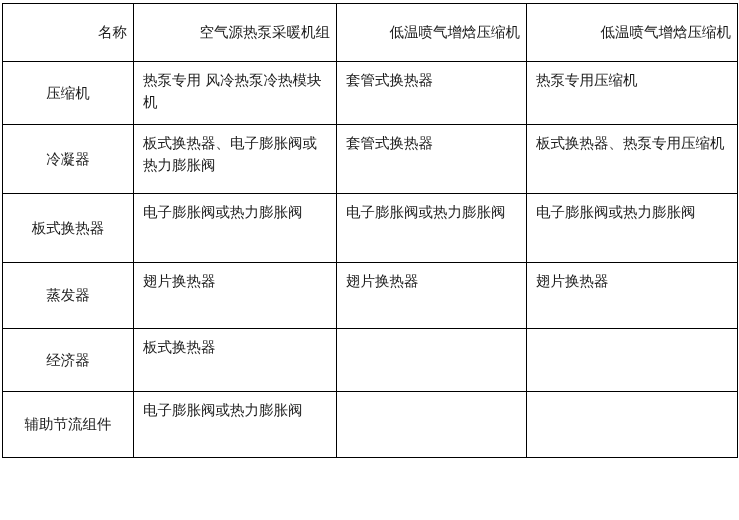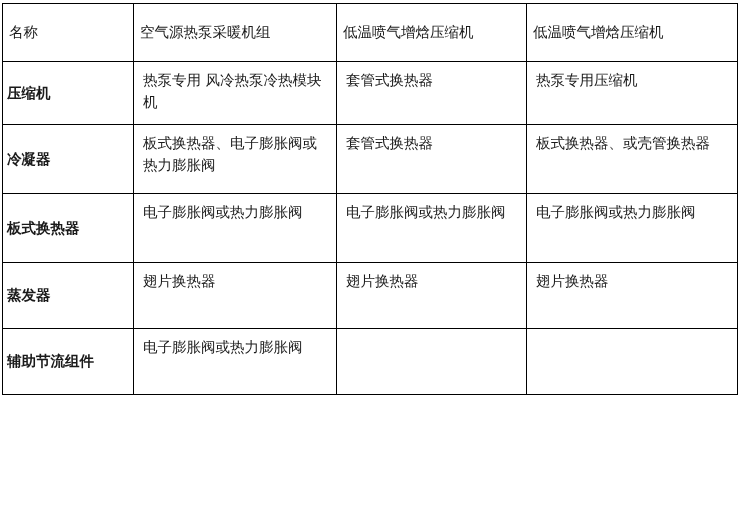--- a/index.html
+++ b/index.html
@@ -26,29 +26,28 @@
   #comparison-table col.c3 { width: 211px; }
 
   #comparison-table td {
     border: 1px solid #000000;
     vertical-align: top;
     font-size: 14.5px;
     line-height: 1.55;
     padding: 7px 8px 7px 9px;
   }
   #comparison-table tr.header-row td {
-    text-align: left;
+    text-align: right;
     vertical-align: middle;
     padding: 8px 6px;
   }
   #comparison-table td.rowlabel {
-    text-align: left;
+    text-align: center;
     vertical-align: middle;
     padding: 7px 4px;
-    font-weight: bold;
   }
   
   tr.header-row { height: 58px; }
   tr.r1 { height: 63px; }
   tr.r2 { height: 69px; }
   tr.r3 { height: 69px; }
   tr.r4 { height: 66px; }
   tr.r5 { height: 63px; }
   tr.r6 { height: 66px; }
 </style>
@@ -74,37 +73,43 @@
       <td class="rowlabel">压缩机</td>
       <td>热泵专用 风冷热泵冷热模块机</td>
       <td>套管式换热器</td>
       <td>热泵专用压缩机</td>
     </tr>
 
     <tr class="r2">
       <td class="rowlabel">冷凝器</td>
       <td>板式换热器、电子膨胀阀或热力膨胀阀</td>
       <td>套管式换热器</td>
-      <td>板式换热器、或壳管换热器</td>
+      <td>板式换热器、热泵专用压缩机</td>
     </tr>
 
     <tr class="r3">
       <td class="rowlabel">板式换热器</td>
       <td>电子膨胀阀或热力膨胀阀</td>
       <td>电子膨胀阀或热力膨胀阀</td>
       <td>电子膨胀阀或热力膨胀阀</td>
     </tr>
 
     <tr class="r4">
       <td class="rowlabel">蒸发器</td>
       <td>翅片换热器</td>
       <td>翅片换热器</td>
       <td>翅片换热器</td>
     </tr>
 
+    <tr class="r5">
+      <td class="rowlabel">经济器</td>
+      <td>板式换热器</td>
+      <td></td>
+      <td></td>
+    </tr>
 
     <tr class="r6">
       <td class="rowlabel">辅助节流组件</td>
       <td>电子膨胀阀或热力膨胀阀</td>
       <td></td>
       <td></td>
     </tr>
   </tbody>
 </table>
 

